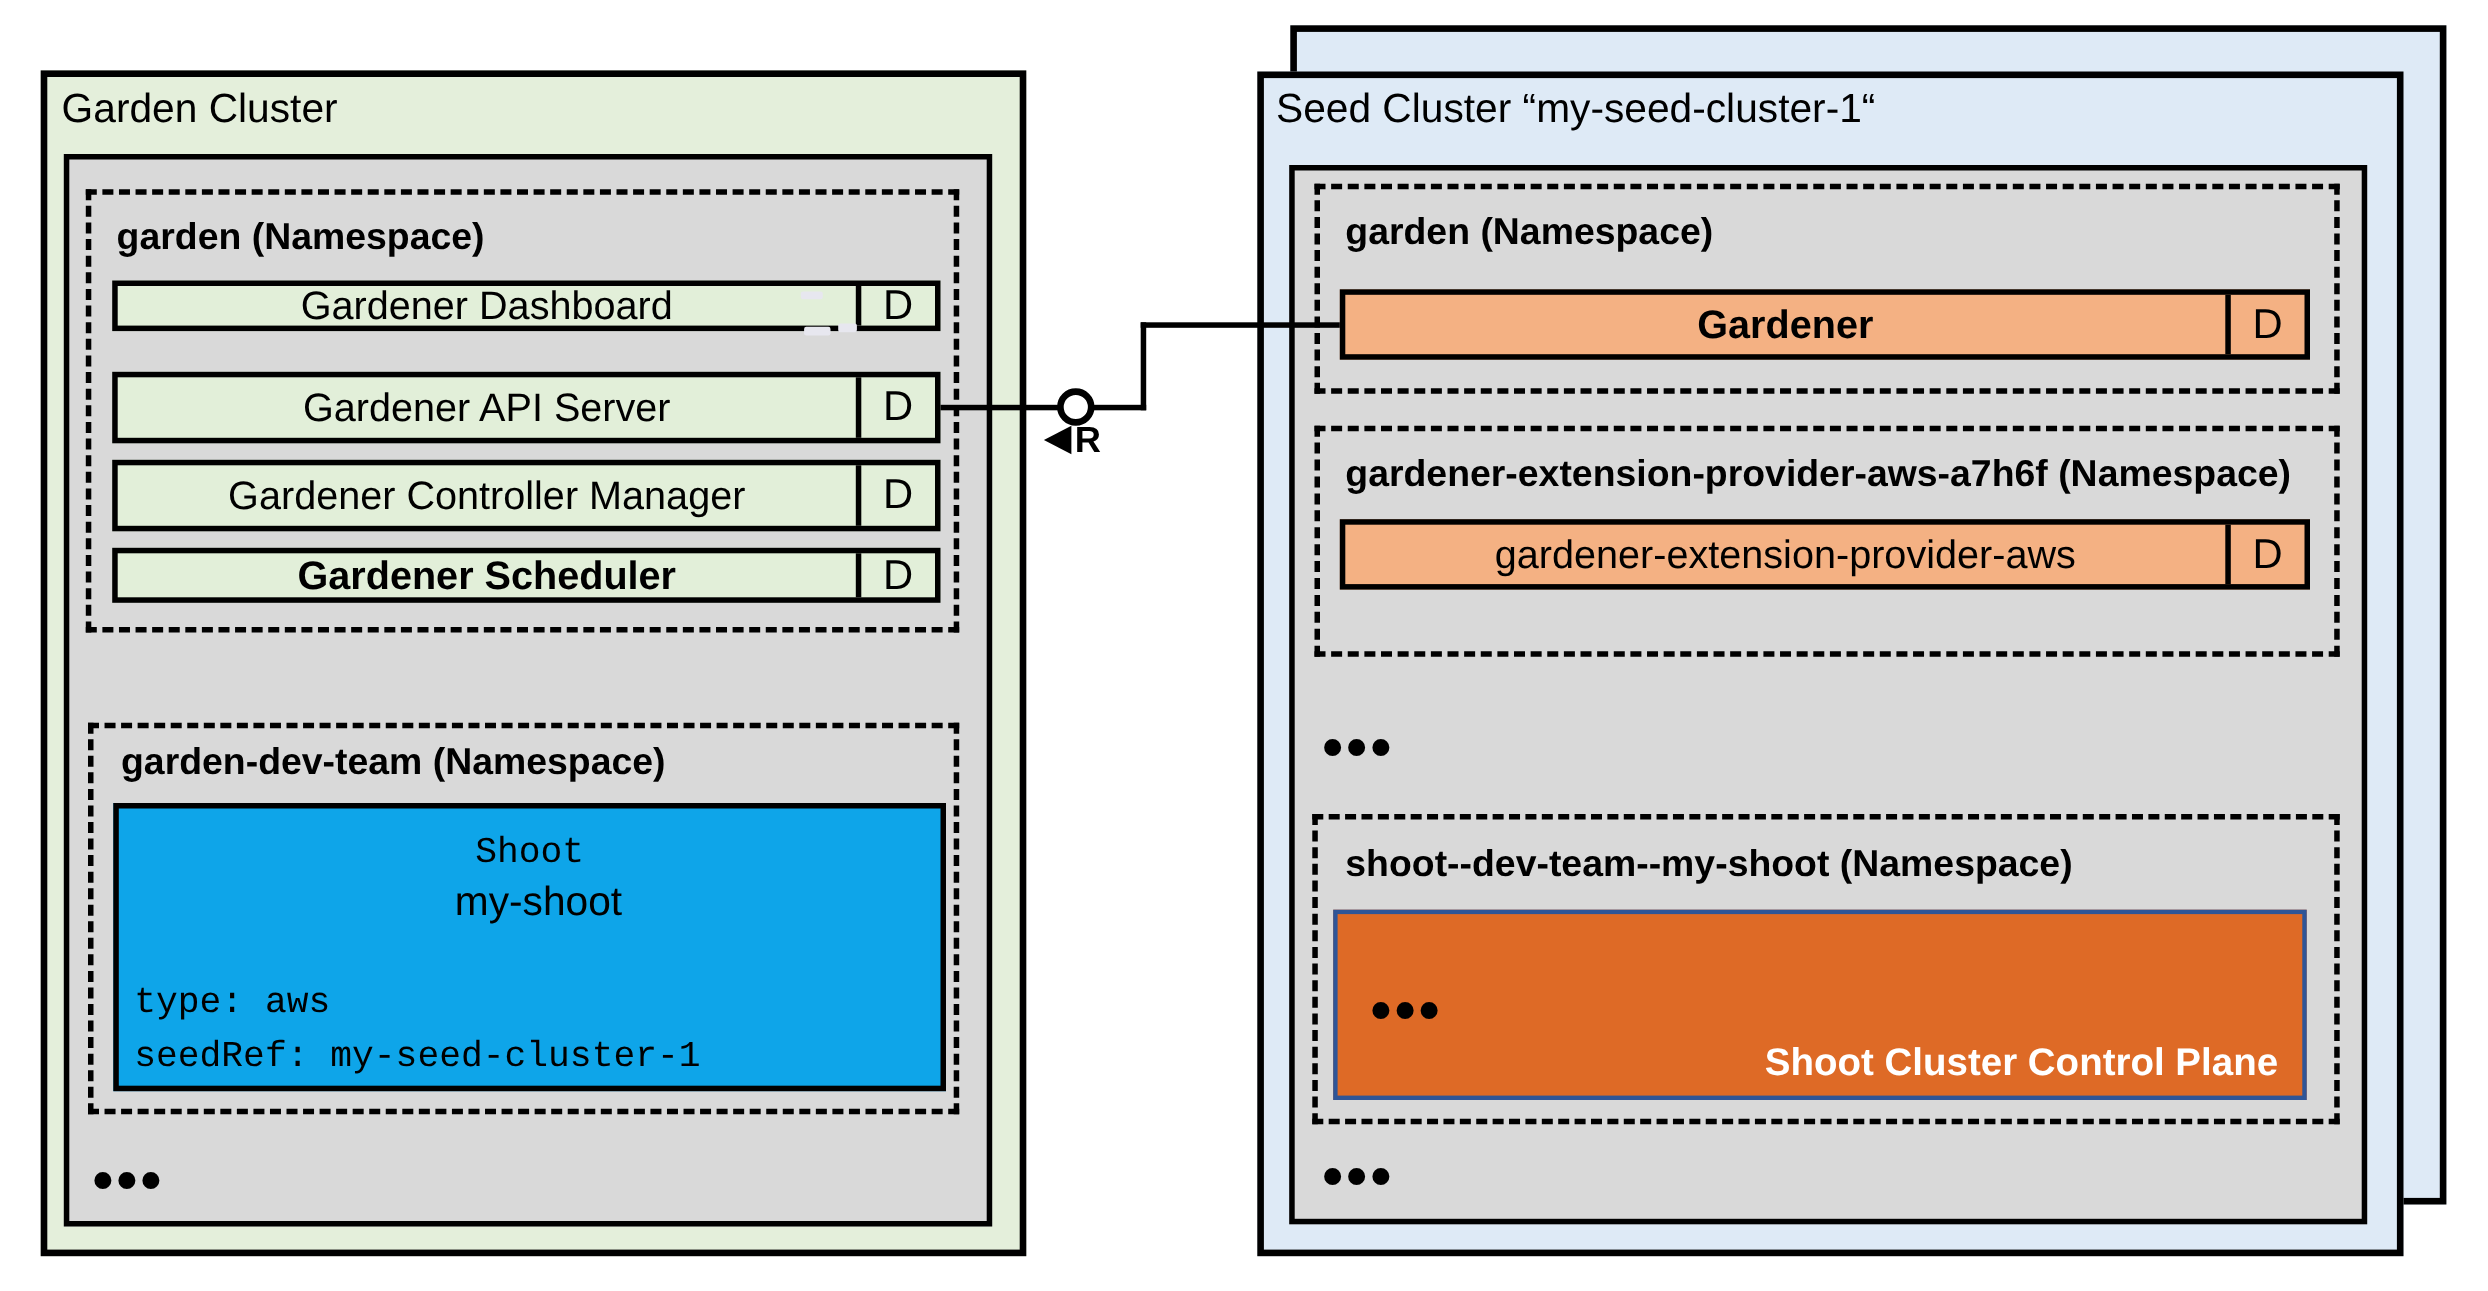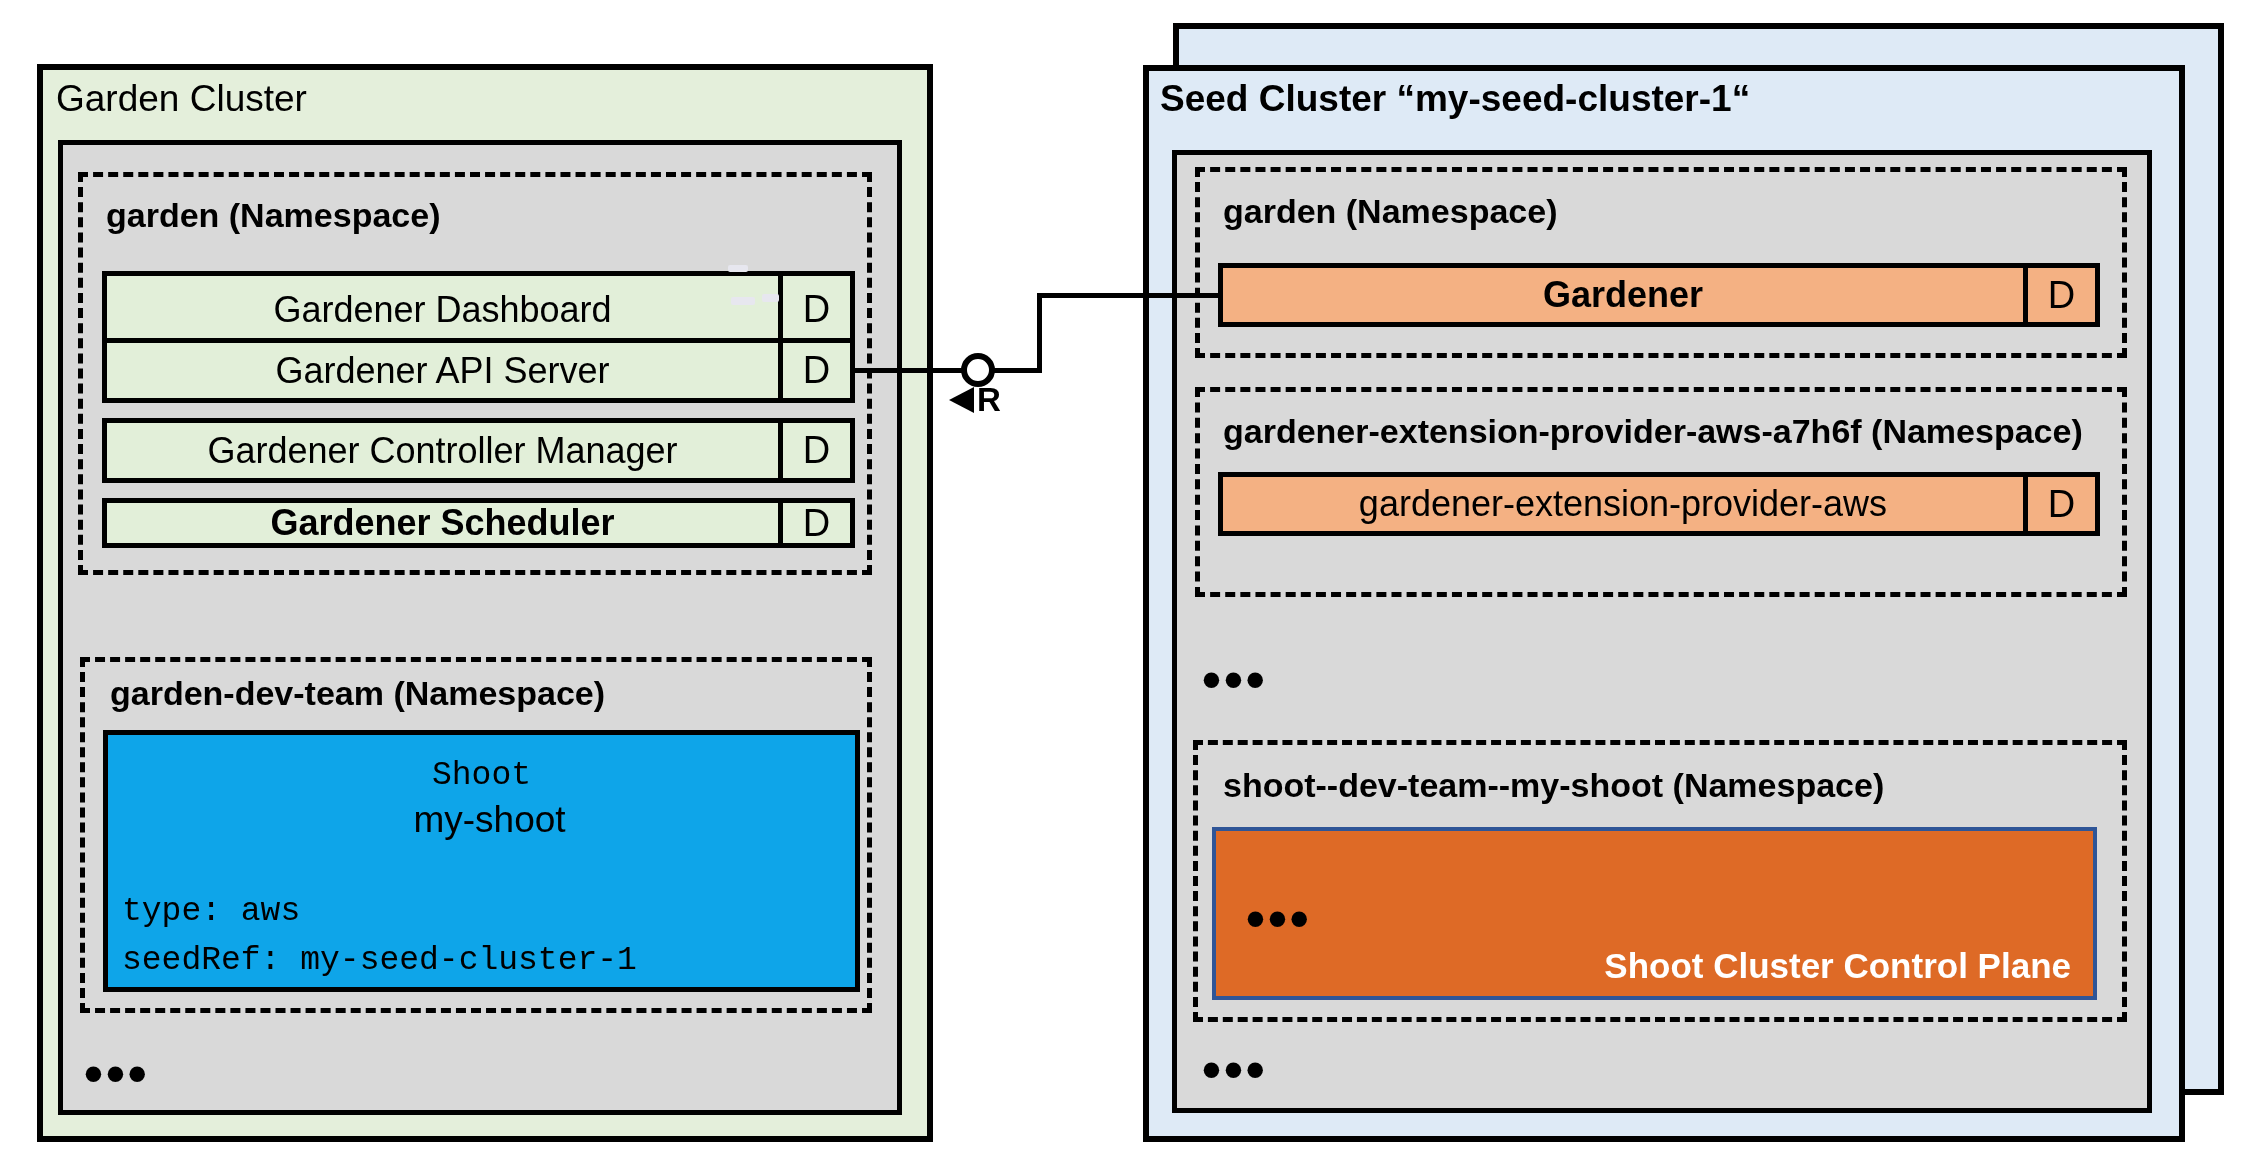--- a/index.html
+++ b/index.html
@@ -34,21 +34,21 @@
   <div class="abs" style="left:1173px;top:23px;width:1051px;height:1072px;background:#DEEAF6;border:6px solid #000;"></div>
 
   <div class="abs" style="left:37px;top:64px;width:896px;height:1078px;background:#E4EFDB;border:6px solid #000;"></div>
   <div class="abs cluster-title" style="left:56px;top:78px;">Garden Cluster</div>
 
   <div class="abs" style="left:58px;top:140px;width:844px;height:975px;background:#D9D9D9;border:5px solid #000;"></div>
 
   <div class="abs ns-box" style="left:78px;top:172px;width:794px;height:403px;"></div>
   <div class="abs ns-title" style="left:106px;top:196px;">garden (Namespace)</div>
 
-  <div class="abs row" style="left:102px;top:255px;width:753px;height:77px;margin-top:16px;">
+  <div class="abs row" style="left:102px;top:255px;width:753px;height:46px;">
     <div class="lbl">Gardener Dashboard</div>
     <div class="badge">D</div>
   </div>
 
   <div class="abs ghost" style="left:728px;top:265px;width:20px;height:7px;"></div>
   <div class="abs ghost" style="left:731px;top:297px;width:24px;height:8px;"></div>
   <div class="abs ghost" style="left:762px;top:294px;width:17px;height:8px;"></div>
 
   <div class="abs row" style="left:102px;top:338px;width:753px;height:65px;">
     <div class="lbl">Gardener API Server</div>
@@ -71,21 +71,21 @@
   <div class="abs" style="left:103px;top:730px;width:757px;height:262px;background:#0ea5e9;border:5px solid #000;">
     <div class="abs mono" style="left:0;right:0;top:22px;text-align:center;">Shoot</div>
     <div class="abs" style="left:0;right:0;top:64px;text-align:center;font-size:37px;padding-left:16px;">my-shoot</div>
     <div class="abs mono" style="left:14px;top:158px;">type: aws</div>
     <div class="abs mono" style="left:14px;top:207px;">seedRef: my-seed-cluster-1</div>
   </div>
 
   <div class="abs dots" style="left:84px;top:1046px;">•••</div>
 
   <div class="abs" style="left:1143px;top:65px;width:1042px;height:1077px;background:#DEEAF6;border:6px solid #000;"></div>
-  <div class="abs cluster-title" style="left:1160px;top:78px;font-weight:bold;">Seed Cluster “my-seed-cluster-1“</div>
+  <div class="abs cluster-title" style="left:1160px;top:78px;">Seed Cluster “my-seed-cluster-1“</div>
 
   <div class="abs" style="left:1172px;top:150px;width:980px;height:963px;background:#D9D9D9;border:5px solid #000;"></div>
 
   <div class="abs ns-box" style="left:1195px;top:167px;width:932px;height:191px;"></div>
   <div class="abs ns-title" style="left:1223px;top:192px;">garden (Namespace)</div>
 
   <div class="abs row orange" style="left:1218px;top:263px;width:882px;height:64px;">
     <div class="lbl bold">Gardener</div>
     <div class="badge">D</div>
   </div>

